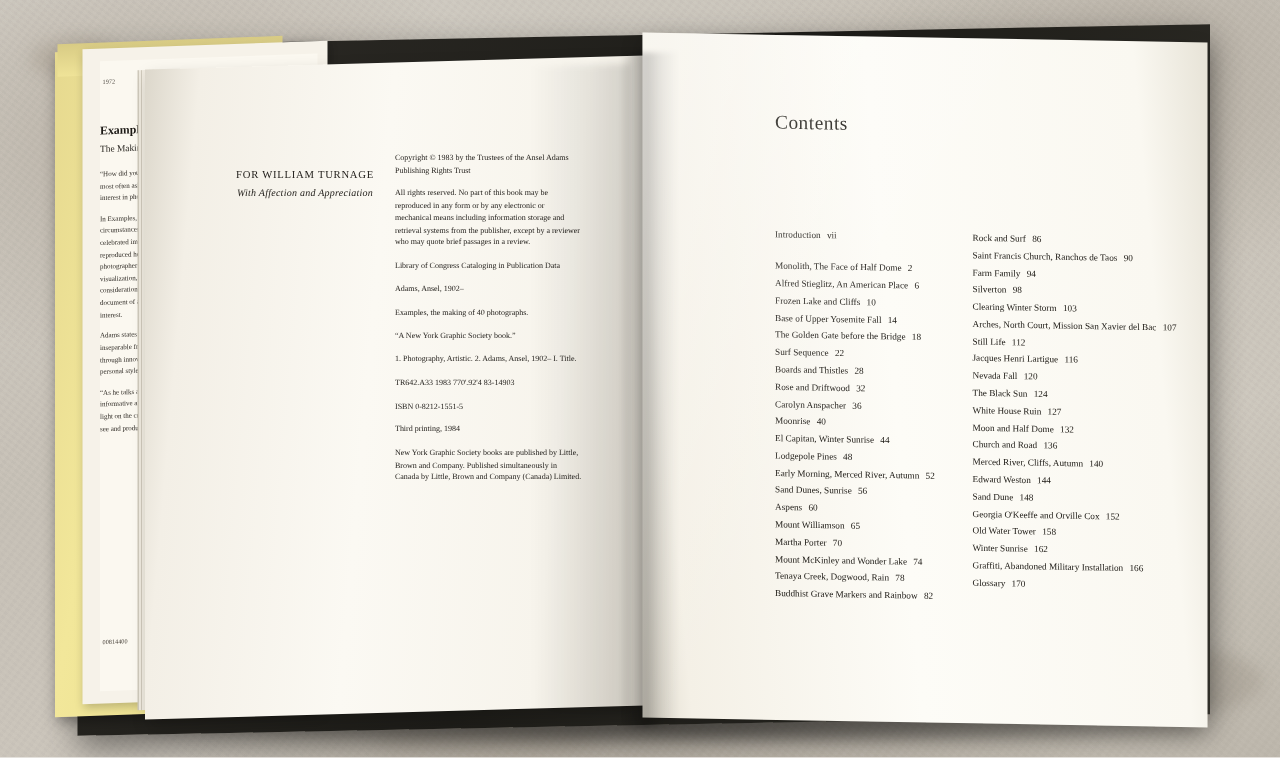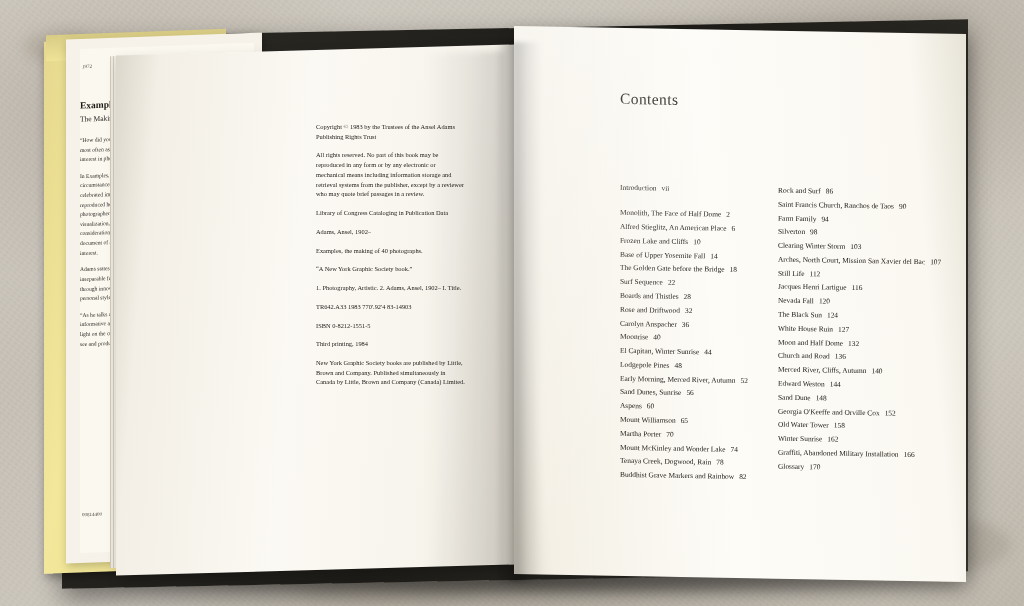--- a/index.html
+++ b/index.html
@@ -332,20 +332,24 @@
       <p>“How did you make that picture?” is the question most often asked of me, reflecting more than casual interest in photography as an art and a craft.</p>
       <p>In Examples, Ansel Adams generously shares the circumstances and techniques of many of his most celebrated images. Each of the 40 photographs reproduced here is accompanied by the photographer’s narrative that covers the visualization, with precise technical data and the considerations that led to the print. It is the personal document of a lifetime and a great deal of historical interest.</p>
       <p>Adams states in his preface that “matters of craft, inseparable from technical methods, and evolving through innovations of the times, develop into a personal style.”</p>
       <p>“As he talks about the pictures, some of his most informative and revealing technical insights shed light on the creative process by which one learns to see and produce a work of art.”</p>
     </div>
     <div class="hp-isbnish">00814400</div>
 
     <div class="edge-left"></div>
     <div class="leaf-left"></div>
 
+    <div class="dedication">
+      <span>FOR WILLIAM TURNAGE</span>
+      <span class="sub">With Affection and Appreciation</span>
+    </div>
 
     <div class="copyright-col">
       <p>Copyright © 1983 by the Trustees of the Ansel Adams Publishing Rights Trust</p>
       <p>All rights reserved. No part of this book may be reproduced in any form or by any electronic or mechanical means including information storage and retrieval systems from the publisher, except by a reviewer who may quote brief passages in a review.</p>
       <p>Library of Congress Cataloging in Publication Data</p>
       <p>Adams, Ansel, 1902–</p>
       <p>Examples, the making of 40 photographs.</p>
       <p>“A New York Graphic Society book.”</p>
       <p>1. Photography, Artistic. 2. Adams, Ansel, 1902–      I. Title.</p>
       <p>TR642.A33   1983       770'.92'4      83-14903</p>

